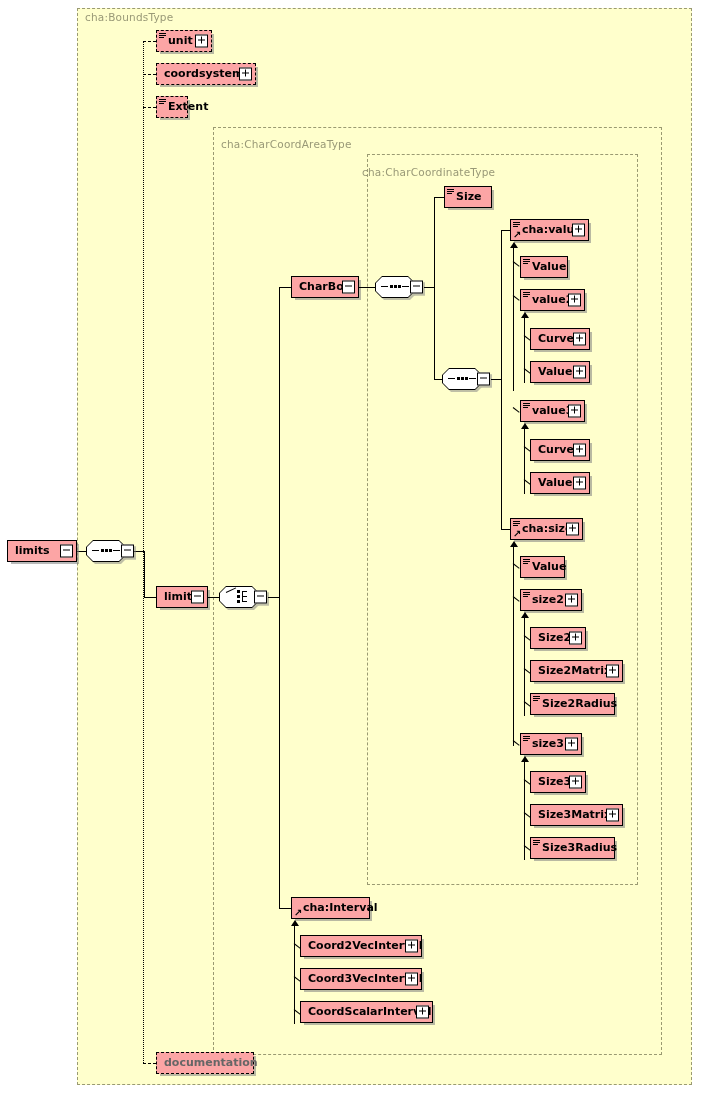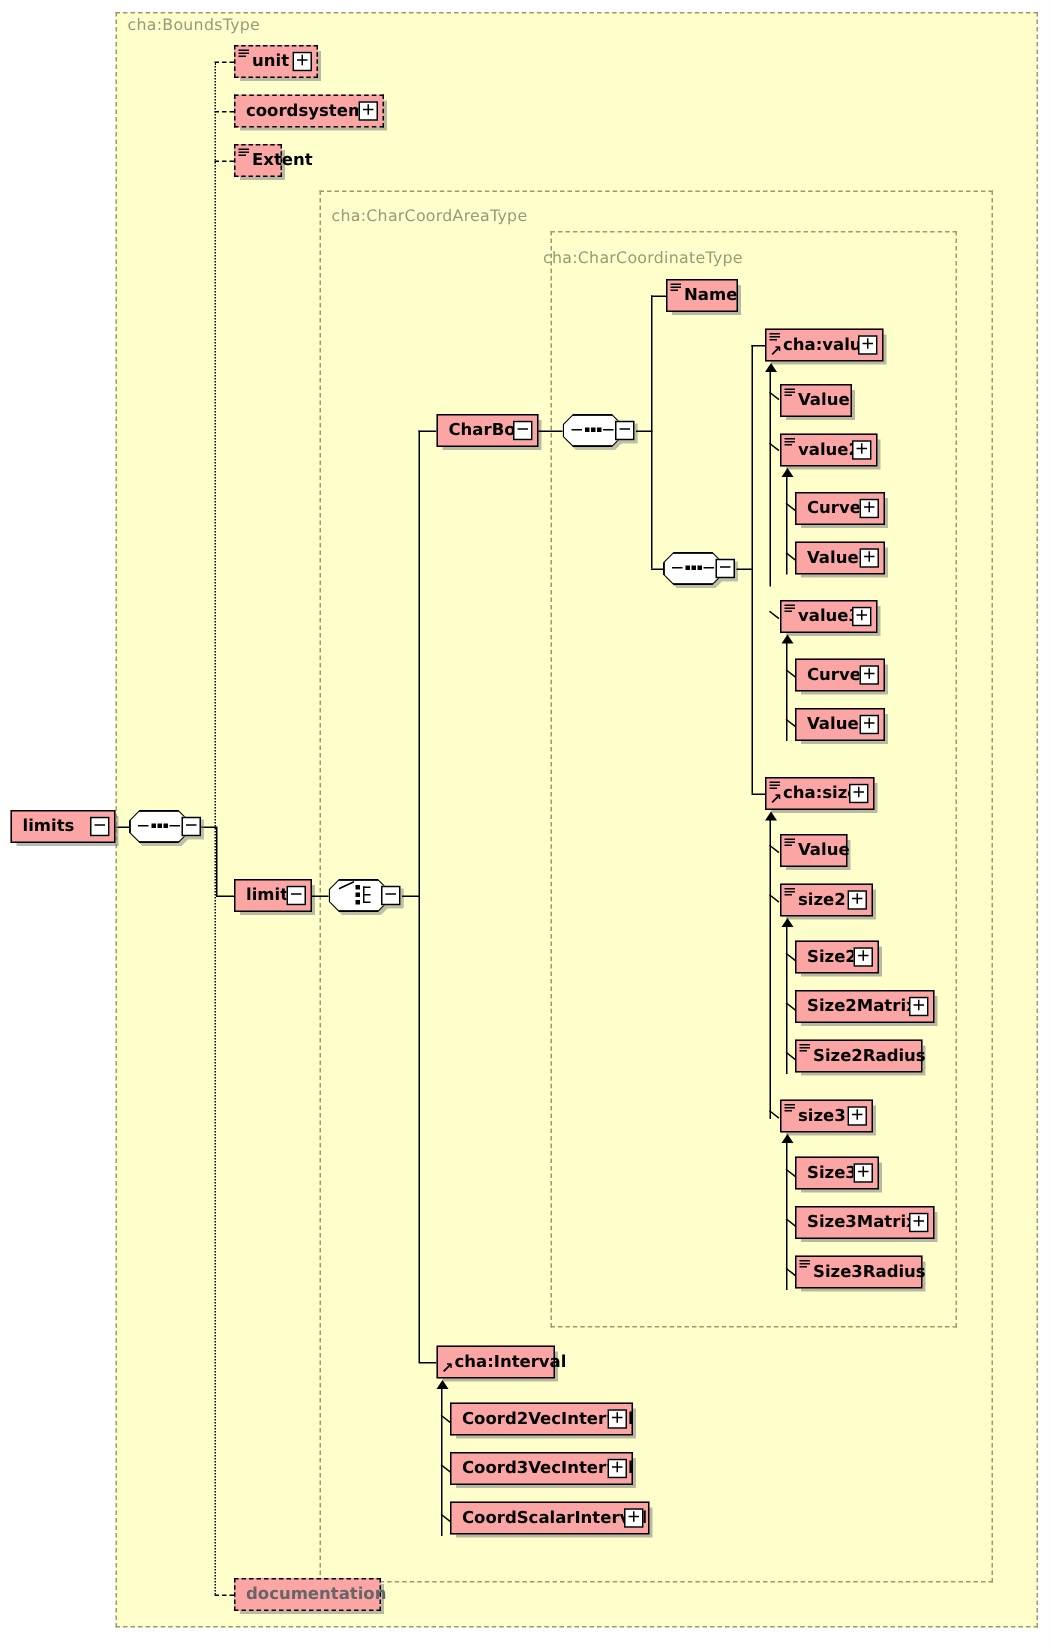--- a/index.html
+++ b/index.html
@@ -194,21 +194,21 @@
   <div class="ln v" style="left:434px;top:197px;height:182px;"></div>
   <div class="ln h" style="left:434px;top:197px;width:10px;"></div>
   <div class="ln h" style="left:434px;top:379px;width:8px;"></div>
 
   <div class="node" style="left:444px;top:186px;width:48px;">
     <span class="eqicon">
         <i></i>
         <i></i>
         <i></i>
       </span>
-    <span class="txt">Name</span>
+    <span class="txt">Size</span>
   </div>
 
   <div class="octwrap" style="left:442px;top:368px;">
     <div class="oct"></div>
     <div class="seqg">
       <div class="bar l"></div>
         <div class="d" style="left:9px;"></div>
       <div class="d" style="left:13px;"></div>
         <div class="d" style="left:17px;"></div>
       <div class="bar r"></div>

